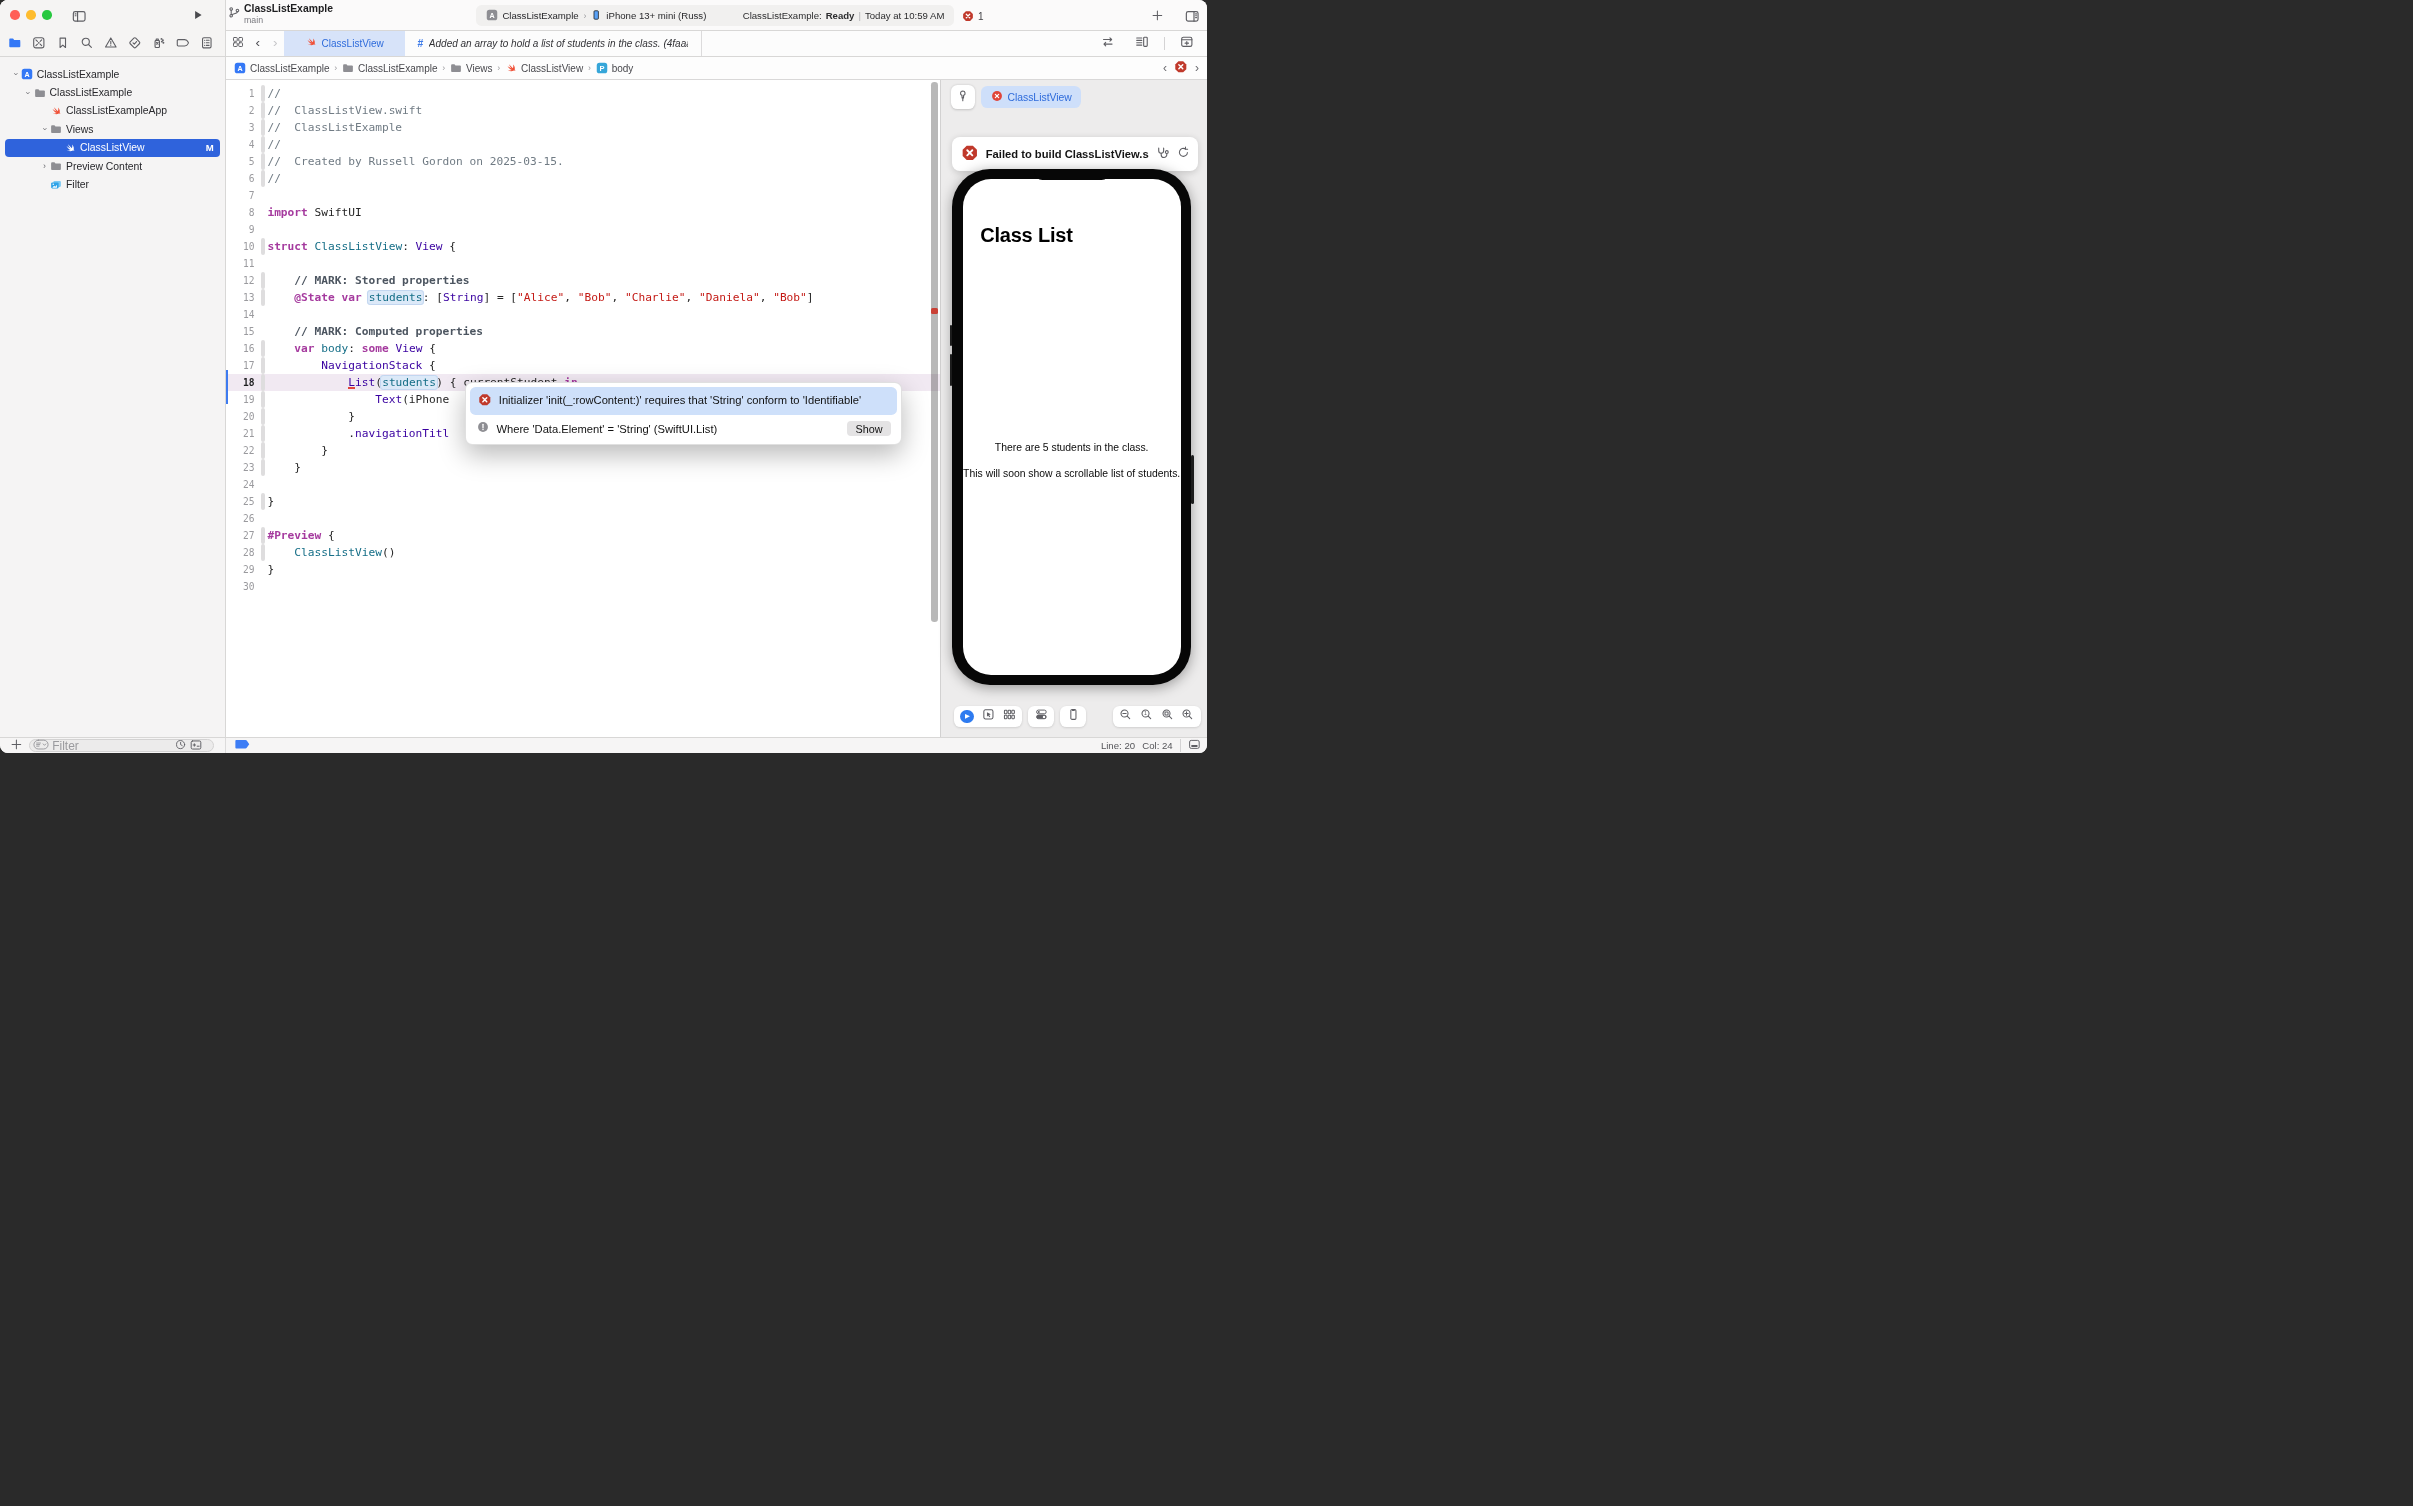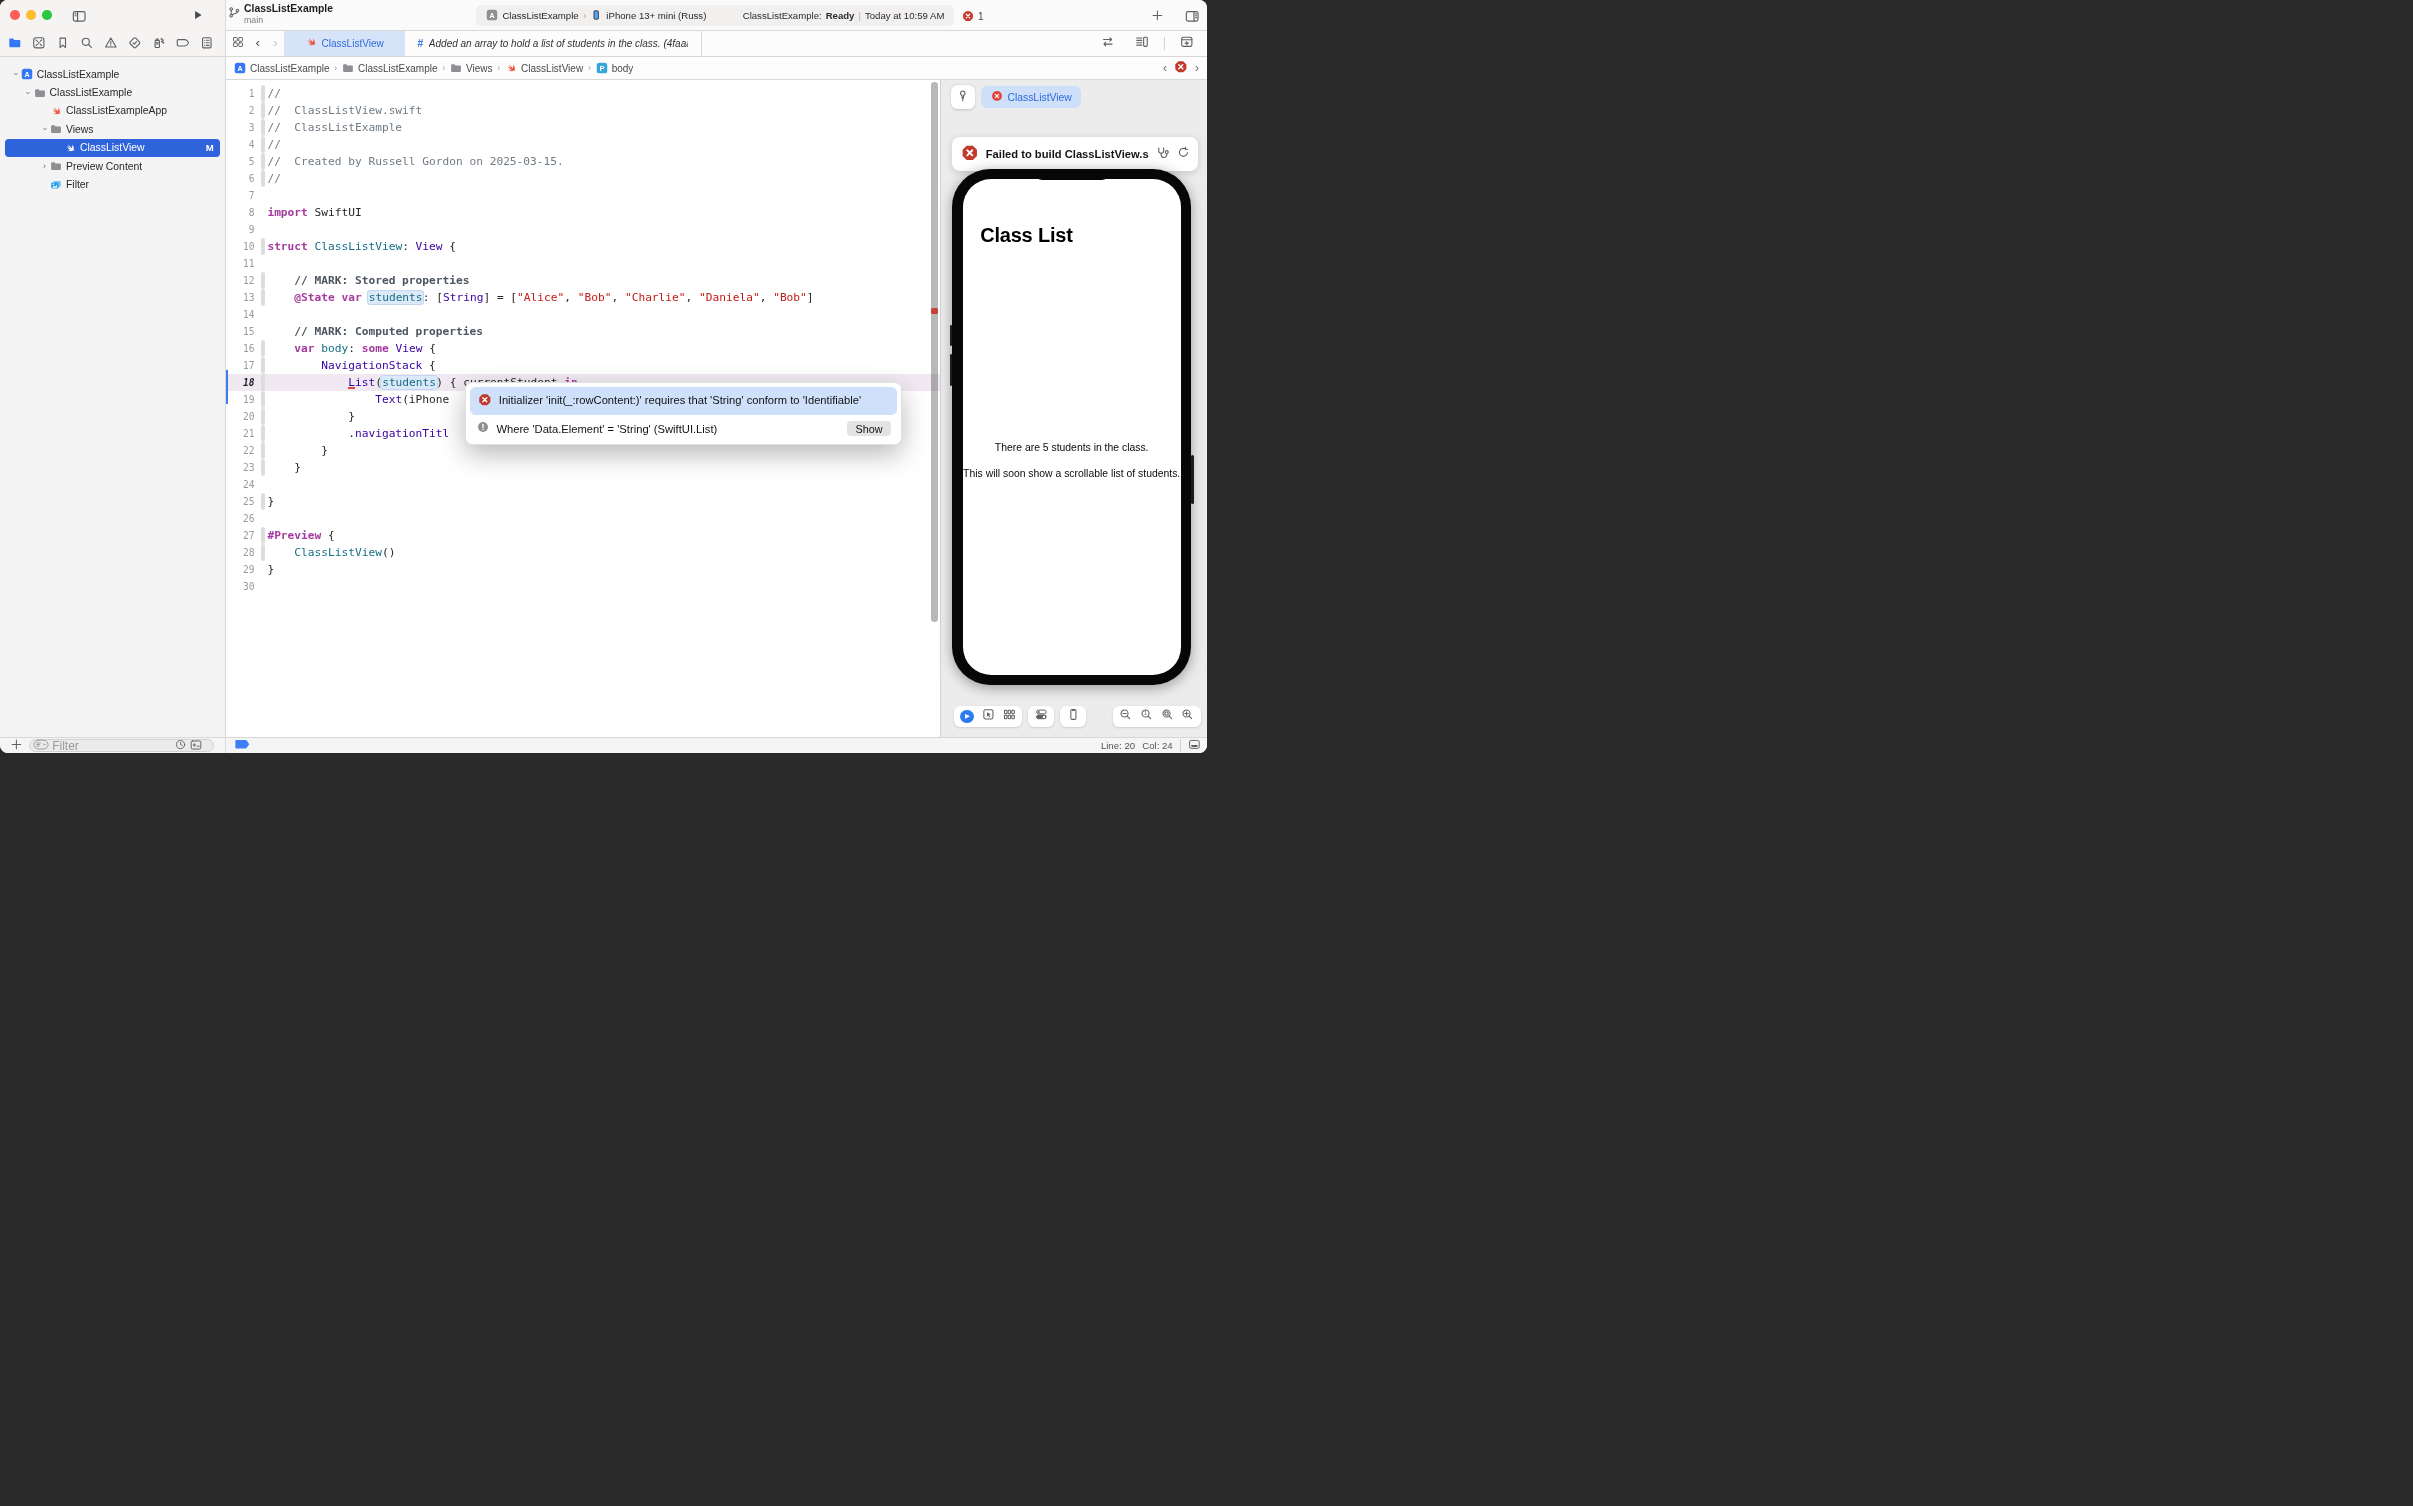--- a/index.html
+++ b/index.html
@@ -57,21 +57,21 @@
   .trow .badge { margin-left:auto; margin-right:6.4px; font-size:9.6px; font-weight:700; color:#fff; }
 
   .editor { position:absolute; left:226px; top:80px; width:714px; height:658px; background:#ffffff; overflow:hidden; }
   .codewrap { position:absolute; left:0; top:4.8px; width:100%; }
   .cl { display:flex; height:17px; align-items:center; }
   .cl .num { width:35px; text-align:right; padding-right:6.4px; font-family:"DejaVu Sans Mono", monospace; font-size:9.6px; color:#9A9A9E; flex:none; }
   .cl .rib { width:4px; height:17px; border-radius:2.4px; margin-right:2.4px; flex:none; }
   .cl .rib.on { background:#DEDDDE; }
   .cl .code { font-family:"DejaVu Sans Mono", monospace; font-size:11.2px; white-space:pre; color:#262626; }
   .cl.cur { background:#F1E9F2; }
-  .cl.cur .num { color:#1d1d1f; font-weight:700;font-style:italic; }
+  .cl.cur .num { color:#1d1d1f; font-weight:700; }
   .pl{color:#262626} .k{color:#A53A9E;font-weight:600} .c{color:#707B84} .cm{color:#4C5560;font-weight:700}
   .s{color:#C41A15} .t{color:#3900A0} .p{color:#156E87}
   .hl{color:#156E87; background:#DCE9F8; border:0.8px solid #C2D6F0; border-radius:3.2px; padding:0 0.8px; margin:0 -1.6px;}
   .terr{color:#3900A0; box-shadow:inset 0 -2px 0 #E0443C;}
   .blue-edge { position:absolute; left:0; top:290px; width:2.4px; height:34px; background:#3E7BF0; }
   .vscroll { position:absolute; right:2.4px; top:1.6px; width:6.4px; height:540px; background:rgba(0,0,0,0.28); border-radius:3.2px; }
   .err-mark { position:absolute; right:2.4px; top:228px; width:6.4px; height:6.4px; background:#C94035; border-radius:1.6px; }
 
   
   .popup { position:absolute; left:239px; top:302px; width:437px; background:#fff; border-radius:7.2px; border:0.8px solid rgba(0,0,0,0.12); box-shadow:0 9.6px 27px rgba(0,0,0,0.28); z-index:10; }

